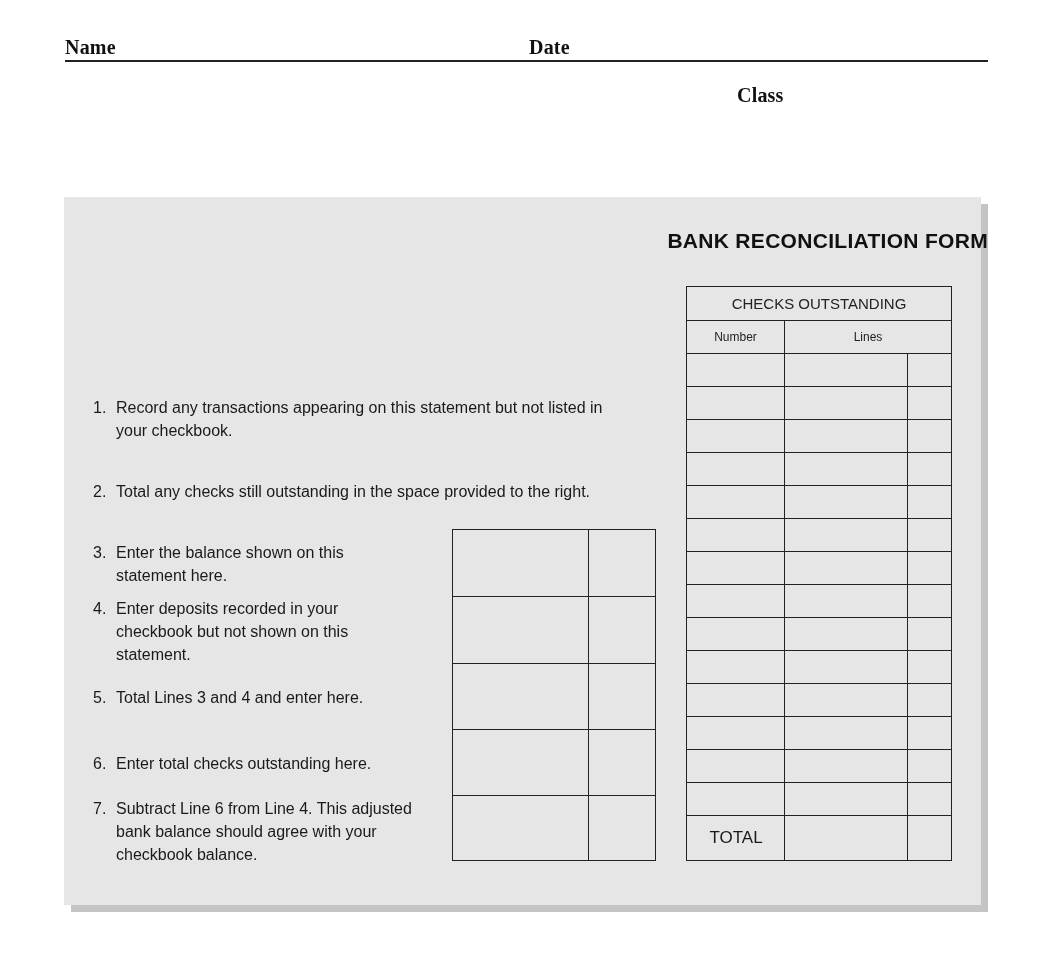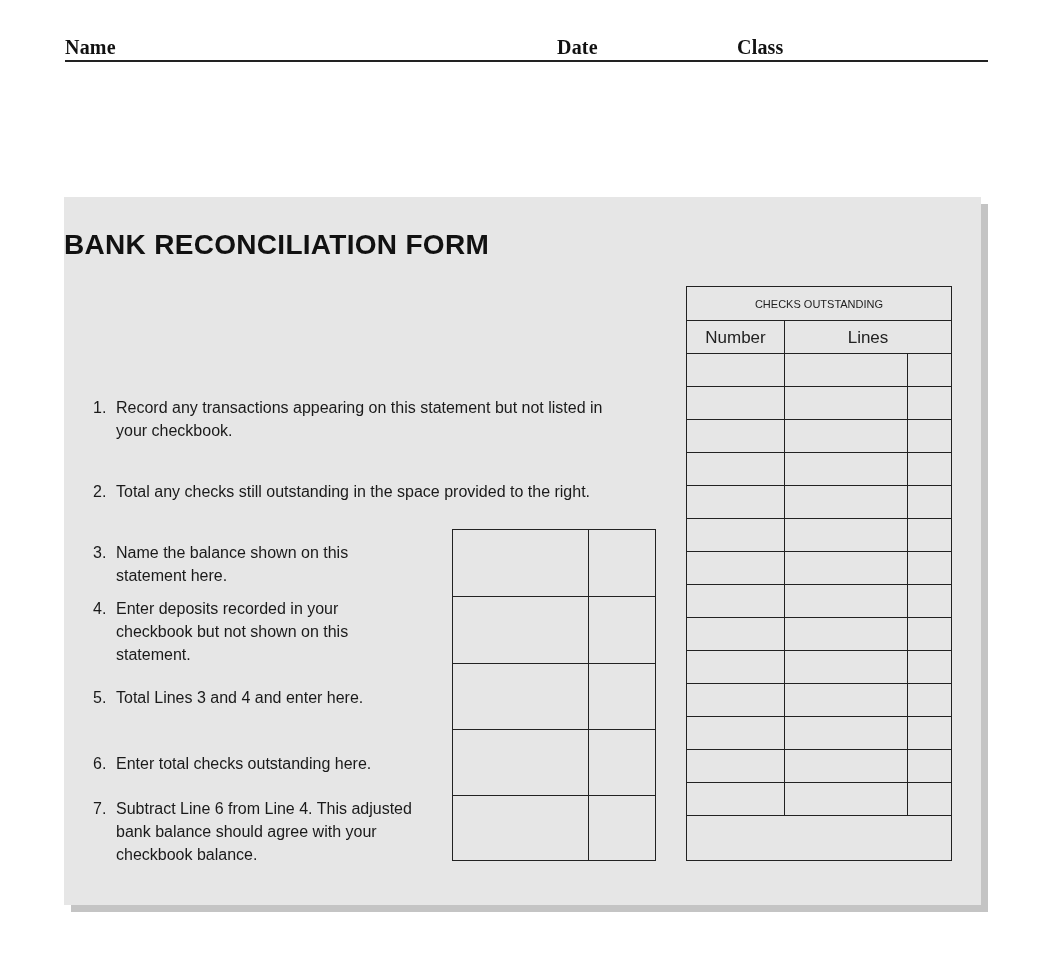--- a/index.html
+++ b/index.html
@@ -1,43 +1,43 @@
 <!DOCTYPE html>
 <html><head>
   <meta charset="utf-8">
   <style>
     html, body { margin: 0; padding: 0; background: #ffffff; }
     body { width: 1042px; height: 970px; position: relative; overflow: hidden; font-family: "Liberation Sans", sans-serif; color: #1a1a1a; }
 
     .header-line { position: absolute; left: 65px; top: 36px; width: 923px; height: 24px; border-bottom: 2px solid #222; }
     .hdr { position: absolute; top: 0; font-family: "Liberation Serif", serif; font-weight: bold; font-size: 20px; letter-spacing: 0.2px; color: #111; }
     .hdr.name { left: 0; }
-    .hdr.date { left: 492px; }
-    .hdr.class { left: 672px; }
+    .hdr.date { left: 464px; }
+    .hdr.class { left: 672px; margin-top: 48px; }
 
     .panel-shadow { position: absolute; left: 71px; top: 204px; width: 917px; height: 708px; background: #c4c4c4; }
     .panel { position: absolute; left: 64px; top: 197px; width: 917px; height: 708px; background: #e6e6e6; }
 
-    .title { position: absolute; left: 0; width: 924px; top: 32px; text-align: left; font-weight: bold; font-size: 28px; color: #111; letter-spacing: 0.3px; }
+    .title { position: absolute; left: 0; width: 924px; top: 32px; text-align: right; font-weight: bold; font-size: 21px; color: #111; letter-spacing: 0.3px; }
 
     .notice { position: absolute; left: 29px; top: 93px; width: 500px; font-size: 16px; line-height: 23px; color: #1a1a1a; }
 
     .step { position: absolute; left: 29px; font-size: 16px; line-height: 23px; color: #1a1a1a; }
     .step .num { position: absolute; left: 0; top: 0; width: 22px; }
     .step .txt { display: block; margin-left: 23px; }
 
     .entry-box { position: absolute; left: 388px; top: 332px; width: 204px; height: 332px; border: 1.5px solid #222; box-sizing: border-box; }
     .entry-row { position: absolute; left: 0; width: 100%; border-top: 1.5px solid #222; box-sizing: border-box; }
     .entry-row.first { border-top: none; }
     .entry-divider { position: absolute; top: 0; bottom: 0; left: 135px; border-left: 1.5px solid #222; }
     .entry-cell { position: absolute; top: 0; height: 100%; }
 
     .checks { position: absolute; left: 622px; top: 89px; width: 266px; height: 575px; border: 1.5px solid #222; box-sizing: border-box; }
-    .checks-title { position: absolute; left: 0; top: 0; width: 100%; height: 34px; line-height: 34px; text-align: center; font-size: 11px; color: #222; border-bottom: 1.5px solid #222; box-sizing: border-box; }
-    .col-head { position: absolute; top: 34px; height: 33px; line-height: 33px; text-align: center; font-size: 17px; color: #222; border-bottom: 1.5px solid #222; box-sizing: border-box; }
+    .checks-title { position: absolute; left: 0; top: 0; width: 100%; height: 34px; line-height: 34px; text-align: center; font-size: 15px; color: #222; border-bottom: 1.5px solid #222; box-sizing: border-box; }
+    .col-head { position: absolute; top: 34px; height: 33px; line-height: 33px; text-align: center; font-size: 12px; color: #222; border-bottom: 1.5px solid #222; box-sizing: border-box; }
     .col-head.number { left: 0; width: 98px; border-right: 1.5px solid #222; }
     .col-head.amount { left: 98px; width: 166px; }
     .check-row { position: absolute; left: 0; width: 100%; border-bottom: 1.5px solid #222; box-sizing: border-box; }
     .check-row.total { border-bottom: none; }
     .cell { position: absolute; top: 0; height: 100%; box-sizing: border-box; }
     .cell.num { left: 0; width: 98px; border-right: 1.5px solid #222; }
     .cell.dollars { left: 98px; width: 123px; border-right: 1.5px solid #222; }
     .cell.cents { left: 221px; width: 43px; }
     .total-label { position: absolute; left: 0; top: 0; width: 98px; height: 100%; line-height: 44px; text-align: center; font-size: 17px; color: #1a1a1a; }
   </style>
@@ -58,21 +58,21 @@
   <div class="step" style="top:199px;width:540px;">
     <span class="num">1.</span>
     <span class="txt">Record any transactions appearing on this statement but not listed in your checkbook.</span>
   </div>
   <div class="step" style="top:283px;width:600px;">
     <span class="num">2.</span>
     <span class="txt">Total any checks still outstanding in the space provided to the right.</span>
   </div>
   <div class="step" style="top:344px;width:300px;">
     <span class="num">3.</span>
-    <span class="txt">Name the balance shown on this statement here.</span>
+    <span class="txt">Enter the balance shown on this statement here.</span>
   </div>
   <div class="step" style="top:400px;width:300px;">
     <span class="num">4.</span>
     <span class="txt">Enter deposits recorded in your checkbook but not shown on this statement.</span>
   </div>
   <div class="step" style="top:489px;width:340px;">
     <span class="num">5.</span>
     <span class="txt">Total Lines 3 and 4 and enter here.</span>
   </div>
   <div class="step" style="top:555px;width:340px;">
@@ -179,14 +179,21 @@
           <div class="cell dollars"></div>
           <div class="cell cents"></div>
         </div>
         <div class="check-row" style="top: 496px; height: 33px;">
           <div class="cell num"></div>
           <div class="cell dollars"></div>
           <div class="cell cents"></div>
         </div>
       </div>
 
+    <div class="check-row total" style="top:529px;height:44px;">
+      <div class="cell num">
+        <span class="total-label">TOTAL</span>
+      </div>
+      <div class="cell dollars"></div>
+      <div class="cell cents"></div>
+    </div>
   </div>
 </div>
 
 </body></html>

